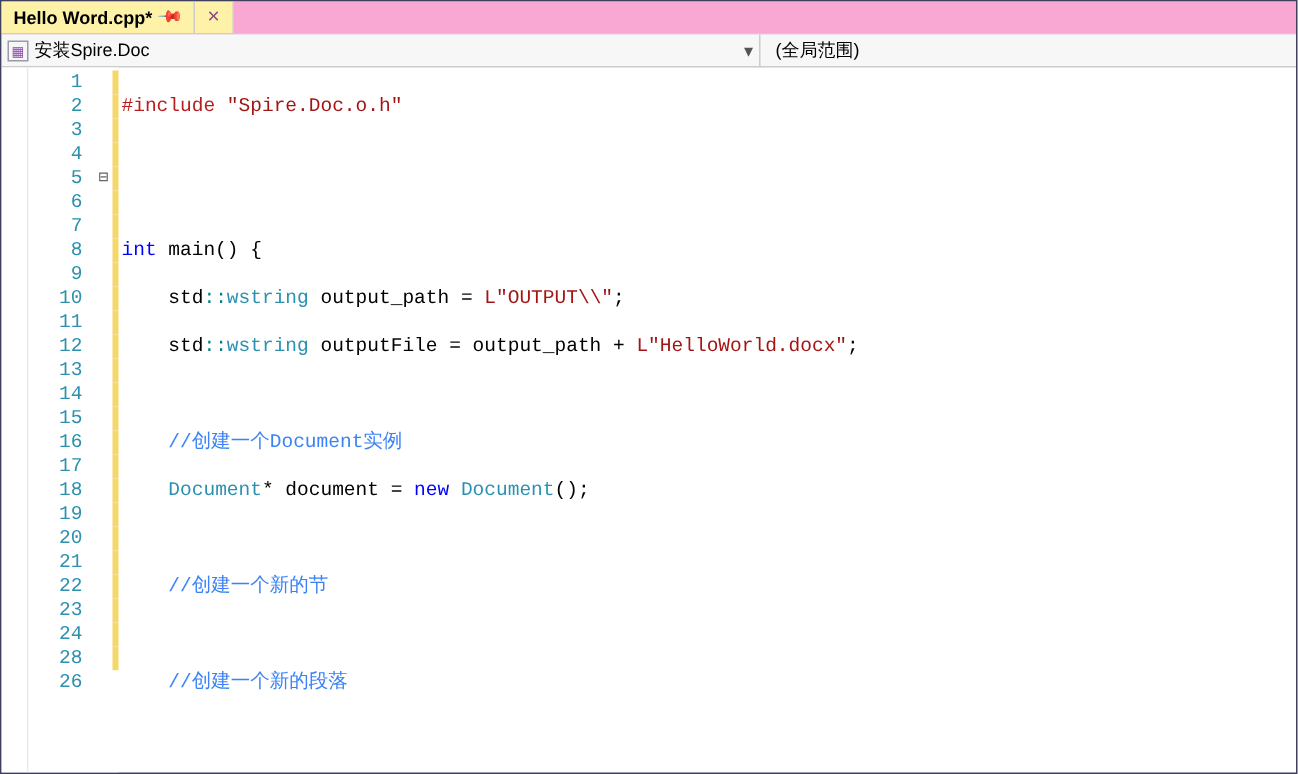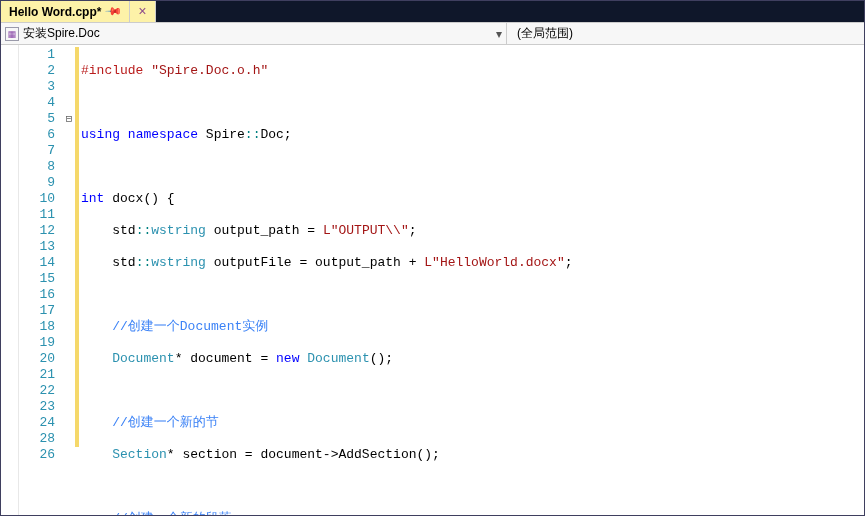--- a/index.html
+++ b/index.html
@@ -1,17 +1,17 @@
 <!DOCTYPE html>
 <html><head>
 <meta charset="utf-8">
 <style>
 * { margin:0; padding:0; box-sizing:border-box; }
 body { font-family:Consolas,'Courier New',monospace; font-size:13px; background:#fff; width:865px; height:516px; overflow:hidden; border:1px solid #3f3f5f; }
-.tab-bar { background:#0f172a; height:22px; display:flex; border-bottom:1px solid #ccc; }
+.tab-bar { background:#f9a8d4; height:22px; display:flex; border-bottom:1px solid #ccc; }
 .tab { background:#fdf2a8; border-right:1px solid #ccc; padding:2px 8px; display:flex; align-items:center; gap:6px; font-family:'Segoe UI',sans-serif; font-size:12px; font-weight:bold; }
 .tab-pin { color:#6a5a9a; font-size:11px; transform:rotate(45deg); display:inline-block; }
 .tab-close-wrap { background:#fdf2a8; border-right:1px solid #ccc; padding:2px 8px; display:flex; align-items:center; }
 .tab-close { color:#8b4a8b; font-size:14px; cursor:pointer; }
 .nav-bar { height:22px; display:flex; border-bottom:1px solid #ccc; background:#f7f7f7; font-family:'Segoe UI',sans-serif; font-size:12px; }
 .nav-left { flex:0 0 506px; display:flex; align-items:center; padding:0 4px; border-right:1px solid #ccc; position:relative; }
 .nav-icon { width:14px; height:14px; border:1px solid #9a9aaa; margin-right:4px; display:flex; align-items:center; justify-content:center; font-size:9px; color:#8a4aa8; }
 .nav-dd { position:absolute; right:4px; color:#555; }
 .nav-right { flex:1; display:flex; align-items:center; padding:0 10px; }
 .editor { display:flex; height:calc(100% - 44px); }
@@ -135,31 +135,29 @@
       <div></div>
       <div></div>
       <div></div>
       <div></div>
       <div></div>
       <div style="background:#fff"></div>
   </div>
   <div class="code">
 <div><span class="pp">#include </span><span class="str">"Spire.Doc.o.h"</span></div>
 <div></div>
-<div><span class="kw">using</span> <span class="kw">namespace</span><span> Spire</span><span class="sym">::</span><span>Doc;</span></div>
 <div></div>
-<div><span class="kw">int</span><span> docx() {</span></div>
+<div><span class="kw">int</span><span> main() {</span></div>
 <div><span>    </span><span>std</span><span class="sym">::</span><span class="typ">wstring</span><span> output_path = </span><span class="str">L"OUTPUT\\"</span><span>;</span></div>
 <div><span>    </span><span>std</span><span class="sym">::</span><span class="typ">wstring</span><span> outputFile = output_path + </span><span class="str">L"HelloWorld.docx"</span><span>;</span></div>
 <div></div>
 <div><span>    </span><span class="cm">//创建一个Document实例</span></div>
 <div><span>    </span><span class="typ">Document</span><span>* document = </span><span class="kw">new</span><span class="typ"> Document</span><span>();</span></div>
 <div></div>
 <div><span>    </span><span class="cm">//创建一个新的节</span></div>
-<div><span>    </span><span class="typ">Section</span><span>* section = document-&gt;</span><span>AddSection</span><span>();</span></div>
 <div></div>
 <div><span>    </span><span class="cm">//创建一个新的段落</span></div>
 
 
 
 
 
 
 
 

